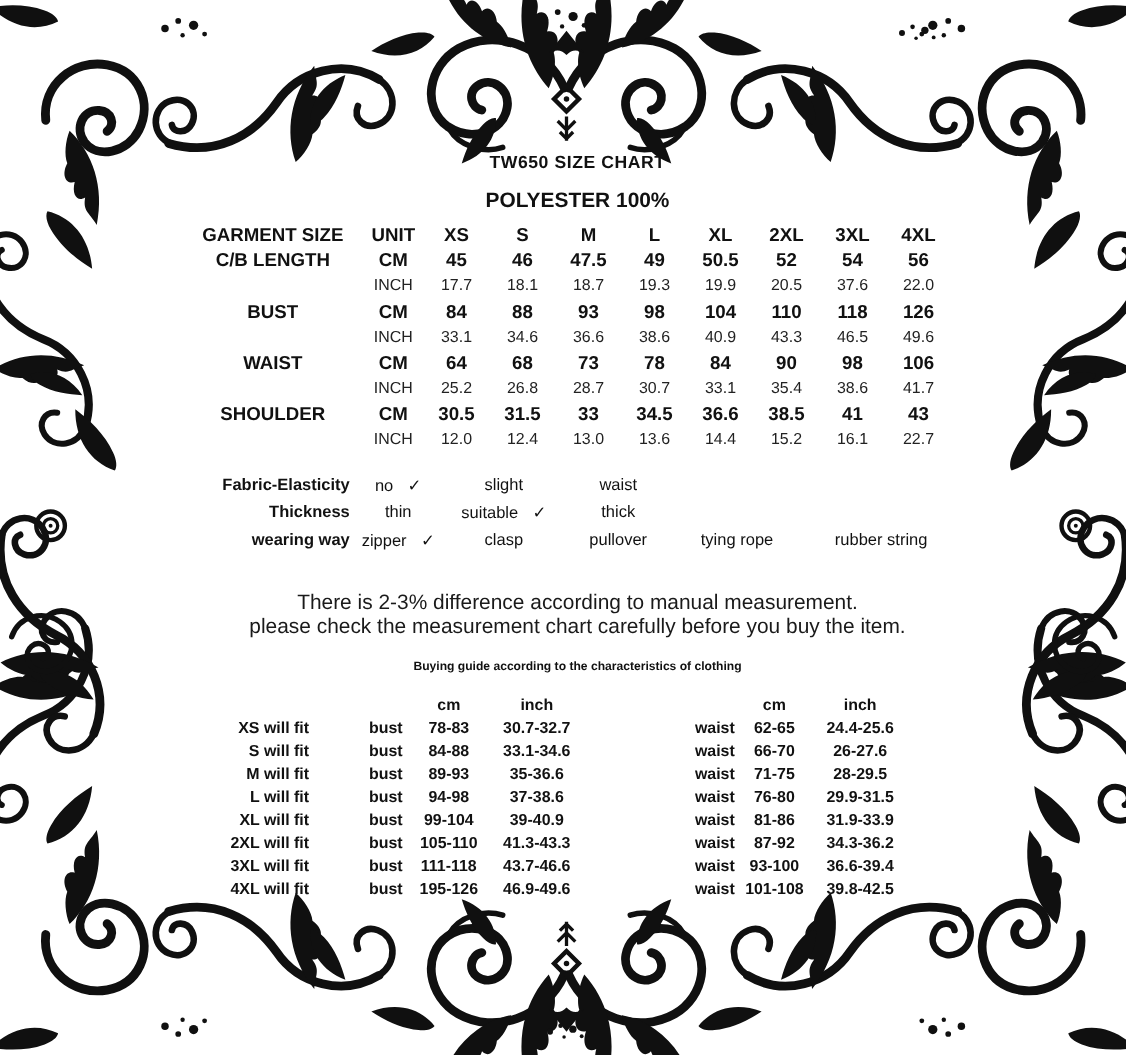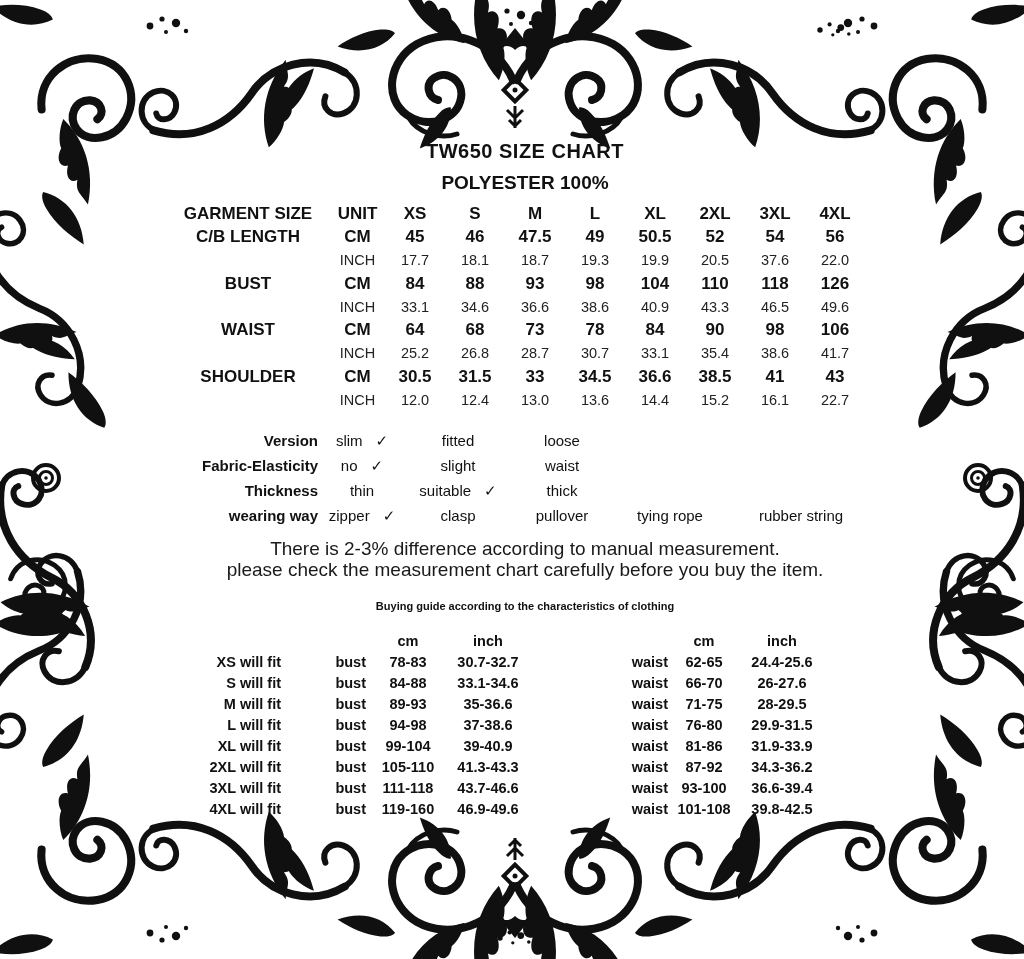--- a/index.html
+++ b/index.html
@@ -10,21 +10,21 @@
     font-family: "Liberation Sans", sans-serif;
     color: #111111;
     overflow: hidden;
   }
   #frame-svg { position: absolute; left: 0; top: 0; z-index: 0; }
   .content {
     position: absolute; left: 160px; top: 140px; width: 730px; z-index: 1;
   }
   .title {
     position: absolute; top: 0; left: 0; width: 100%;
-    text-align: center; font-size: 20px; font-weight: bold; letter-spacing: .5px;
+    text-align: center; font-size: 16px; font-weight: bold; letter-spacing: .5px;
   }
   .subtitle {
     position: absolute; top: 32px; left: 0; width: 100%;
     text-align: center; font-size: 19px; font-weight: bold;
   }
   
   .size-table { position: absolute; top: 62px; left: 0; }
   .st-row { display: grid; grid-template-columns: 170px 55px repeat(8, 60px); height: 23.3px; align-items: center; }
   .st-row .cell { text-align: center; font-size: 17px; font-weight: bold; white-space: nowrap; }
   .st-row .lbl { text-align: center; padding-left: 6px; }
@@ -239,26 +239,20 @@
       <div class="cell">13.6</div>
       <div class="cell">14.4</div>
       <div class="cell">15.2</div>
       <div class="cell">16.1</div>
       <div class="cell">22.7</div>
     </div>
   </div>
 
   <div class="attrs">
     <div class="attr-row">
-      <div class="attr-label">Version</div>
-      <div class="attr-opt w1"><span>slim</span><span class="chk">✓</span></div>
-      <div class="attr-opt w2"><span>fitted</span></div>
-      <div class="attr-opt w3"><span>loose</span></div>
-    </div>
-    <div class="attr-row">
       <div class="attr-label">Fabric-Elasticity</div>
       <div class="attr-opt w1"><span>no</span><span class="chk">✓</span></div>
       <div class="attr-opt w2"><span>slight</span></div>
       <div class="attr-opt w3"><span>waist</span></div>
     </div>
     <div class="attr-row">
       <div class="attr-label">Thickness</div>
       <div class="attr-opt w1"><span>thin</span></div>
       <div class="attr-opt w2"><span>suitable</span><span class="chk">✓</span></div>
       <div class="attr-opt w3"><span>thick</span></div>
@@ -358,21 +352,21 @@
       <div class="c">111-118</div>
       <div class="c">43.7-46.6</div>
       <div class="c"></div>
       <div class="r">waist</div>
       <div class="c">93-100</div>
       <div class="c">36.6-39.4</div>
     </div>
     <div class="bg-row">
       <div class="r">4XL will fit</div>
       <div class="r">bust</div>
-      <div class="c">119-160</div>
+      <div class="c">195-126</div>
       <div class="c">46.9-49.6</div>
       <div class="c"></div>
       <div class="r">waist</div>
       <div class="c">101-108</div>
       <div class="c">39.8-42.5</div>
     </div>
   </div>
 
 </div>
 

